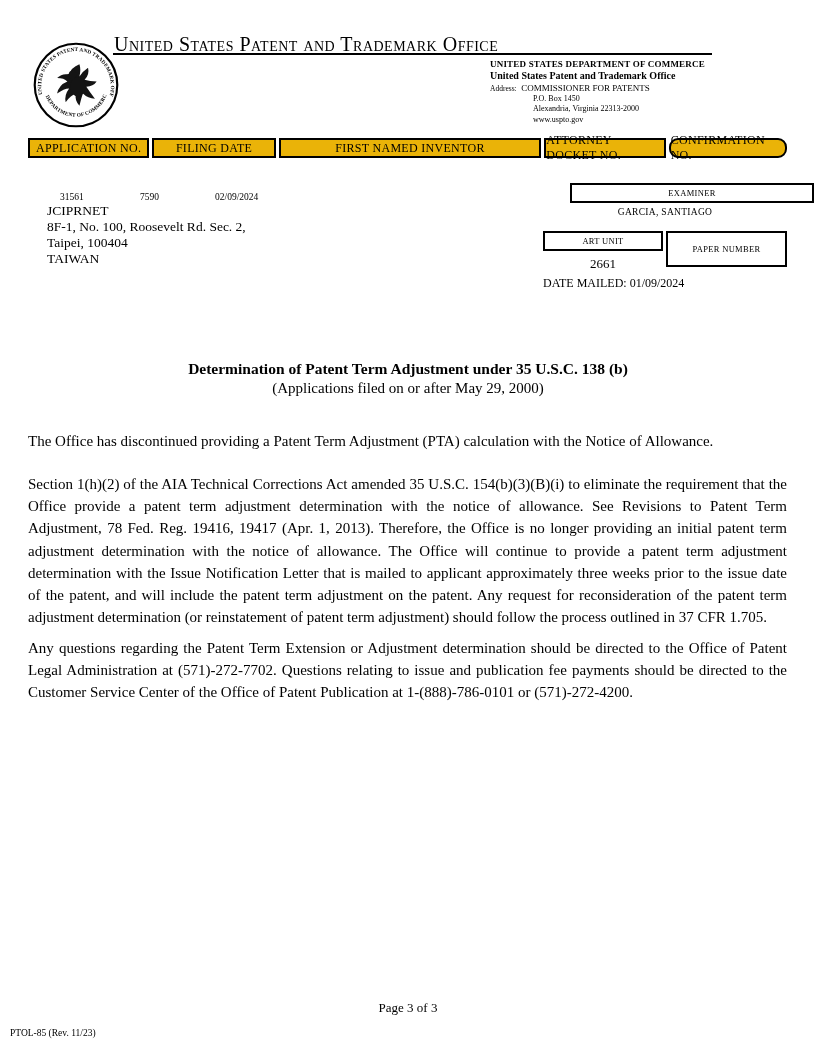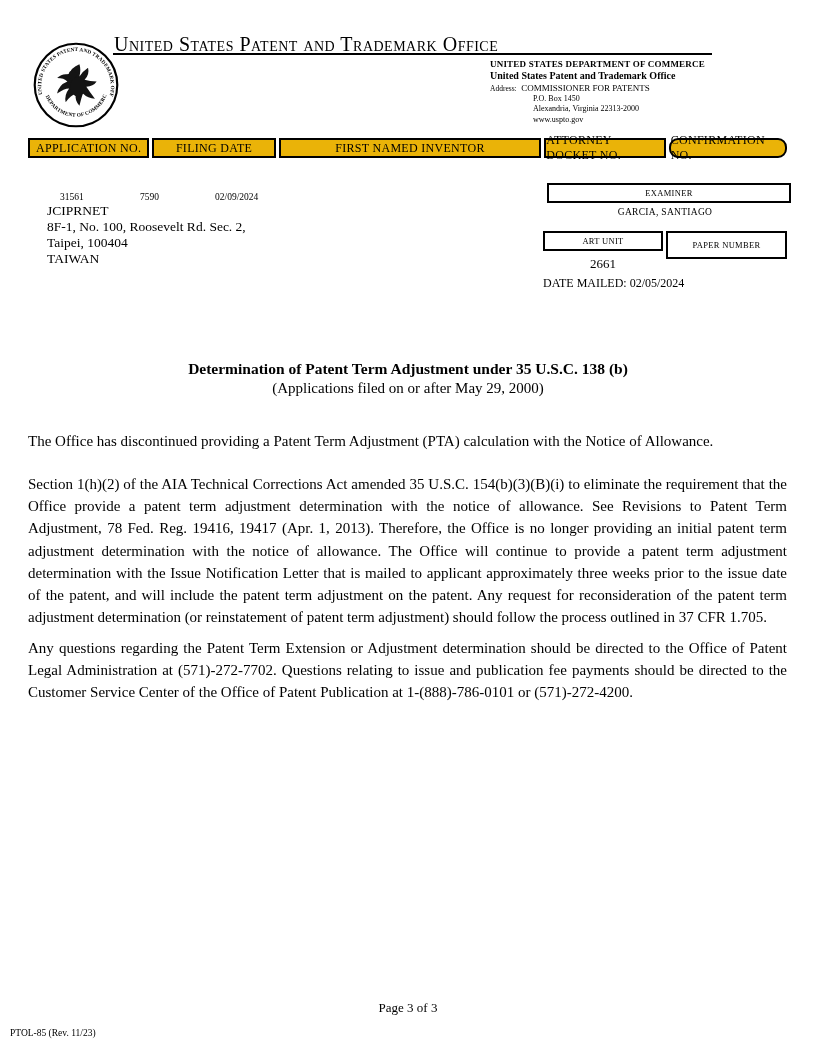--- a/index.html
+++ b/index.html
@@ -92,21 +92,21 @@
   .corr-addr {
     position: absolute;
     left: 47px; top: 203px;
     font-size: 13.5px;
     line-height: 16px;
   }
 
   
   .examiner-box {
     position: absolute;
-    left: 547px; top: 183px;
+    left: 570px; top: 183px;
     width: 244px; height: 20px;
     border: 2px solid #000;
     display: flex; align-items: center; justify-content: center;
     font-size: 8.5px; letter-spacing: 0.3px;
   }
   .examiner-name {
     position: absolute;
     left: 543px; top: 207px;
     width: 244px;
     text-align: center;
@@ -116,21 +116,21 @@
     position: absolute;
     left: 543px; top: 231px;
     width: 120px; height: 20px;
     border: 2px solid #000;
     display: flex; align-items: center; justify-content: center;
     font-size: 8.5px; letter-spacing: 0.3px;
   }
   .papernum-box {
     position: absolute;
     left: 666px; top: 231px;
-    width: 121px; height: 28px;
+    width: 121px; height: 36px;
     border: 2px solid #000;
     display: flex; align-items: center; justify-content: center;
     font-size: 8.5px; letter-spacing: 0.3px;
   }
   .artunit-value {
     position: absolute;
     left: 543px; top: 256px;
     width: 120px;
     text-align: center;
     font-size: 13px;
@@ -240,21 +240,21 @@
     <div>8F-1, No. 100, Roosevelt Rd. Sec. 2,</div>
     <div>Taipei, 100404</div>
     <div>TAIWAN</div>
   </div>
 
   <div class="examiner-box">EXAMINER</div>
   <div class="examiner-name">GARCIA, SANTIAGO</div>
   <div class="artunit-box">ART UNIT</div>
   <div class="papernum-box">PAPER NUMBER</div>
   <div class="artunit-value">2661</div>
-  <div class="date-mailed">DATE MAILED: 02/05/2024</div>
+  <div class="date-mailed">DATE MAILED: 01/09/2024</div>
 
   <div class="doc-title">Determination of Patent Term Adjustment under 35 U.S.C. 138 (b)</div>
   <div class="doc-subtitle">(Applications filed on or after May 29, 2000)</div>
 
   <div class="para para-1">The Office has discontinued providing a Patent Term Adjustment (PTA) calculation with the Notice of Allowance.</div>
   <div class="para para-2">Section 1(h)(2) of the AIA Technical Corrections Act amended 35 U.S.C. 154(b)(3)(B)(i) to eliminate the requirement that the Office provide a patent term adjustment determination with the notice of allowance. See Revisions to Patent Term Adjustment, 78 Fed. Reg. 19416, 19417 (Apr. 1, 2013). Therefore, the Office is no longer providing an initial patent term adjustment determination with the notice of allowance. The Office will continue to provide a patent term adjustment determination with the Issue Notification Letter that is mailed to applicant approximately three weeks prior to the issue date of the patent, and will include the patent term adjustment on the patent. Any request for reconsideration of the patent term adjustment determination (or reinstatement of patent term adjustment) should follow the process outlined in 37 CFR 1.705.</div>
   <div class="para para-3">Any questions regarding the Patent Term Extension or Adjustment determination should be directed to the Office of Patent Legal Administration at (571)-272-7702. Questions relating to issue and publication fee payments should be directed to the Customer Service Center of the Office of Patent Publication at 1-(888)-786-0101 or (571)-272-4200.</div>
 
   <div class="page-number">Page 3 of 3</div>
   <div class="form-number">PTOL-85 (Rev. 11/23)</div>

